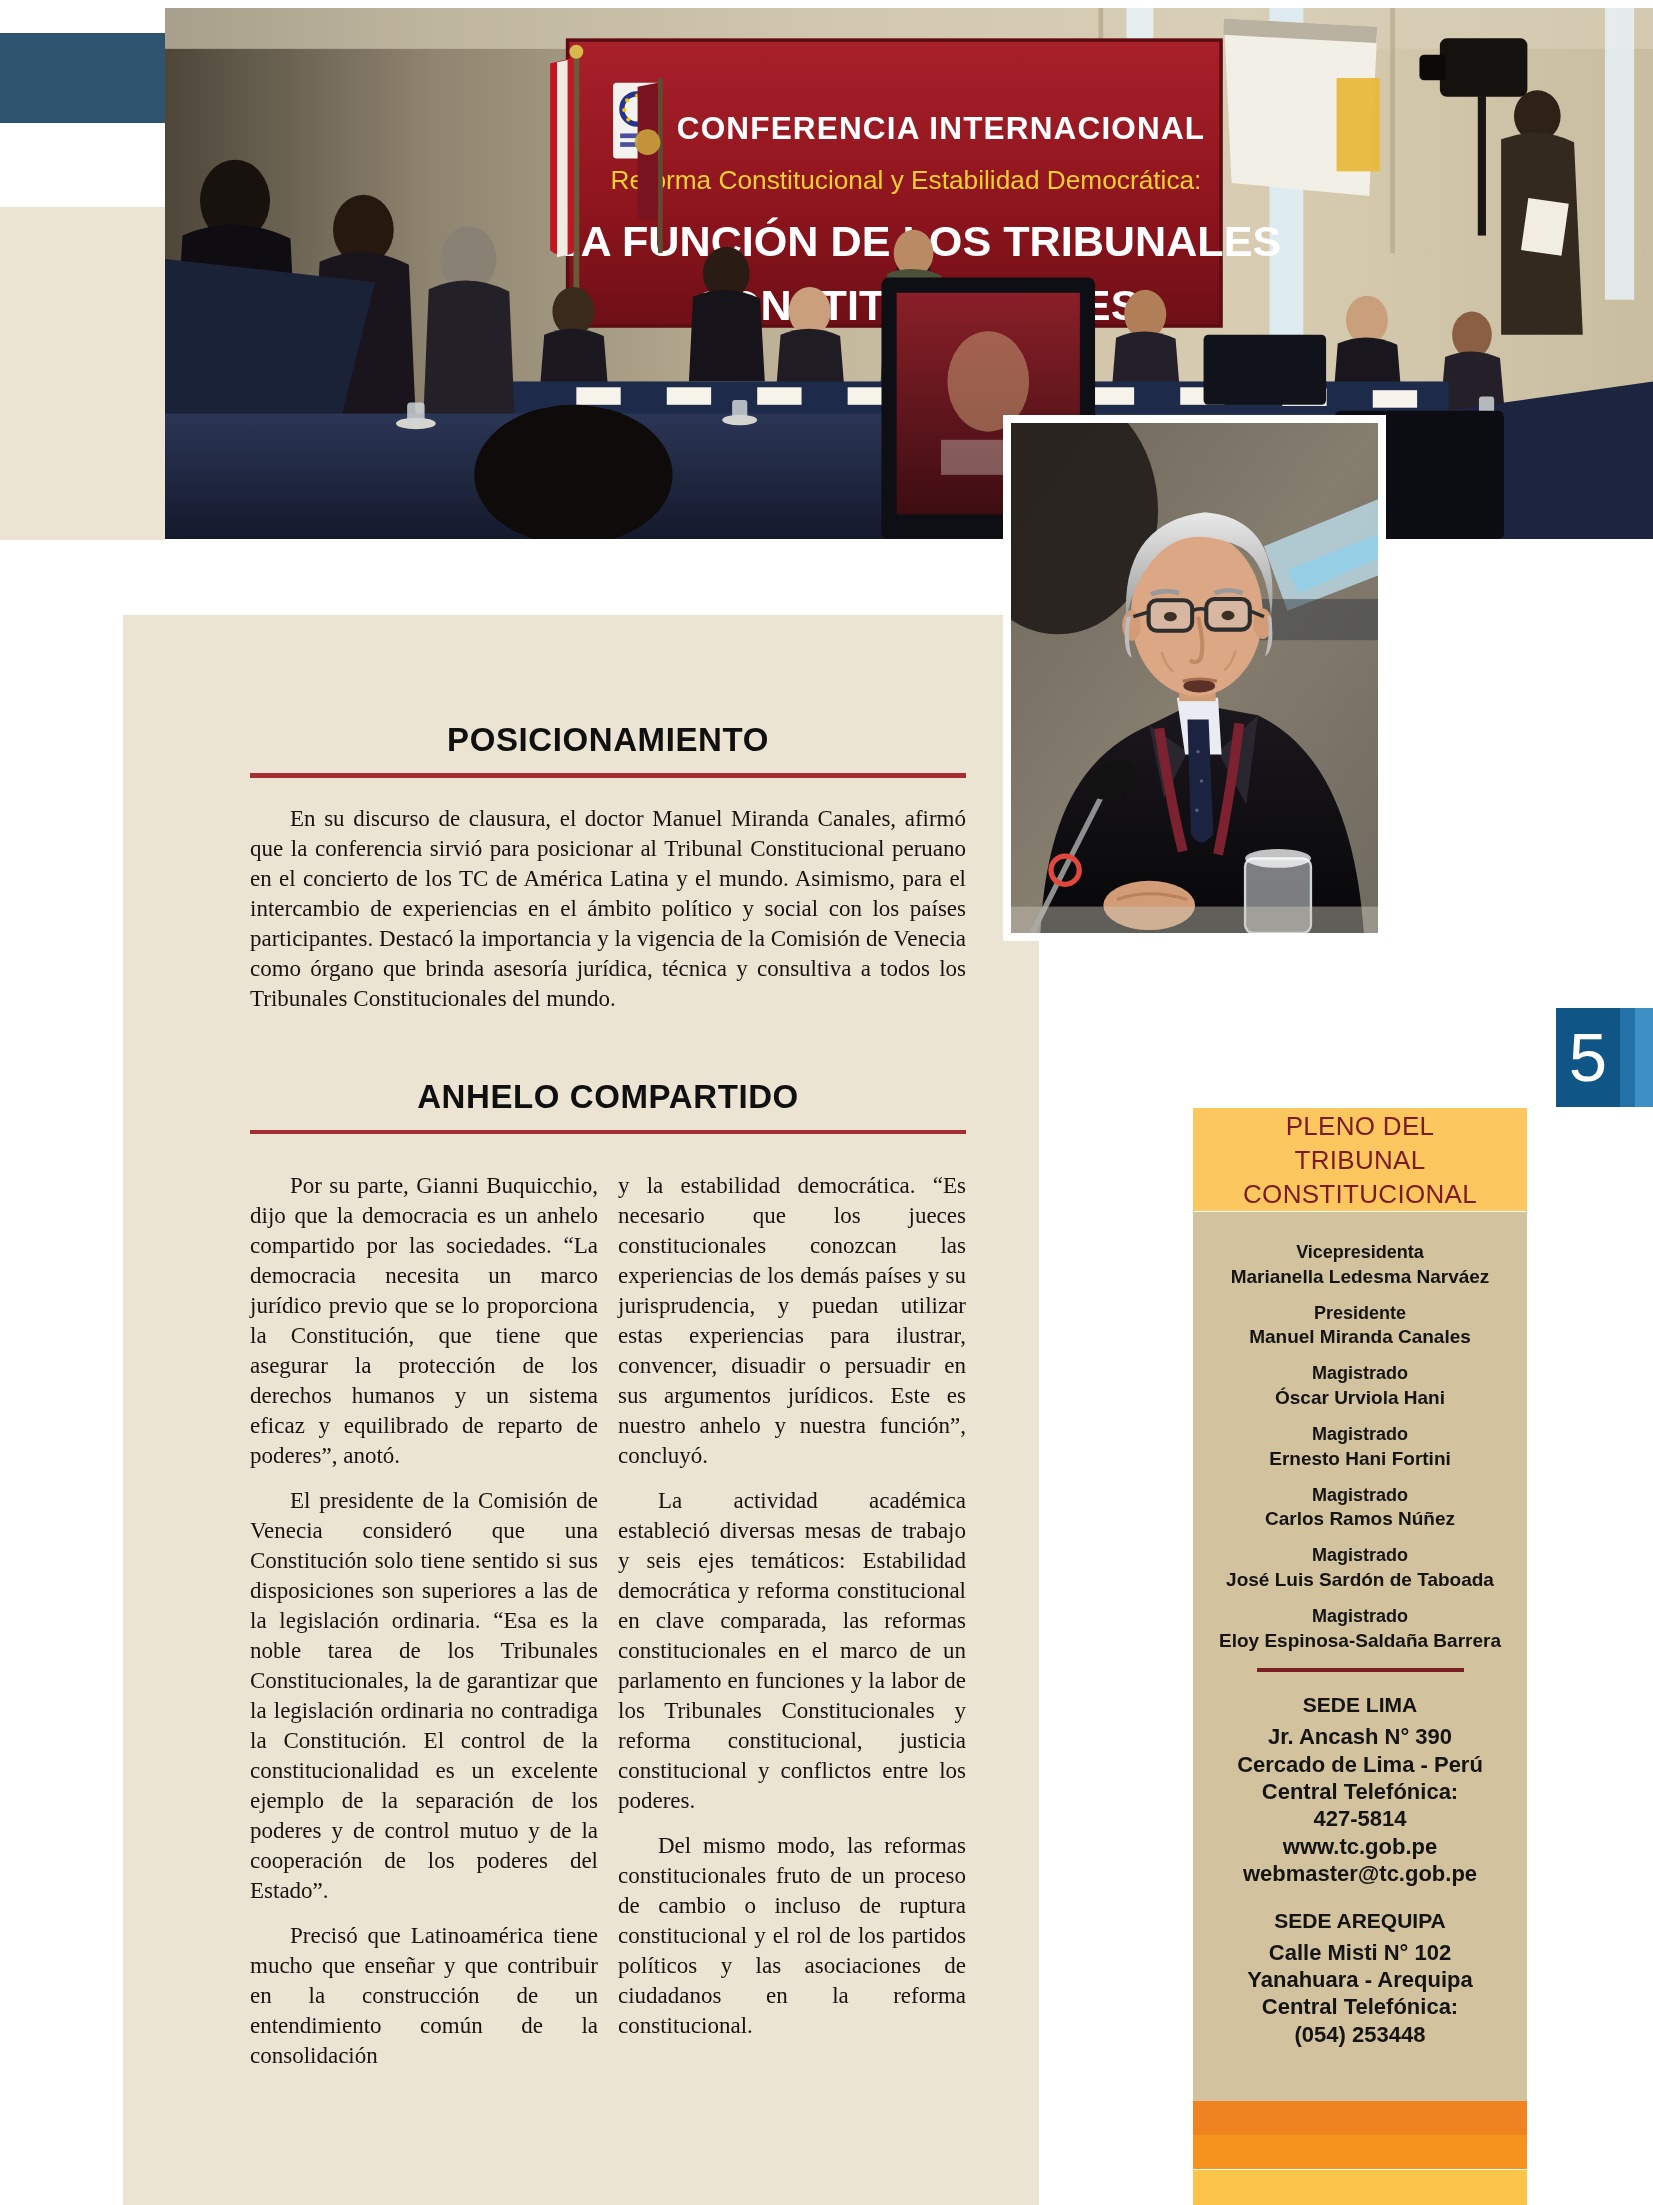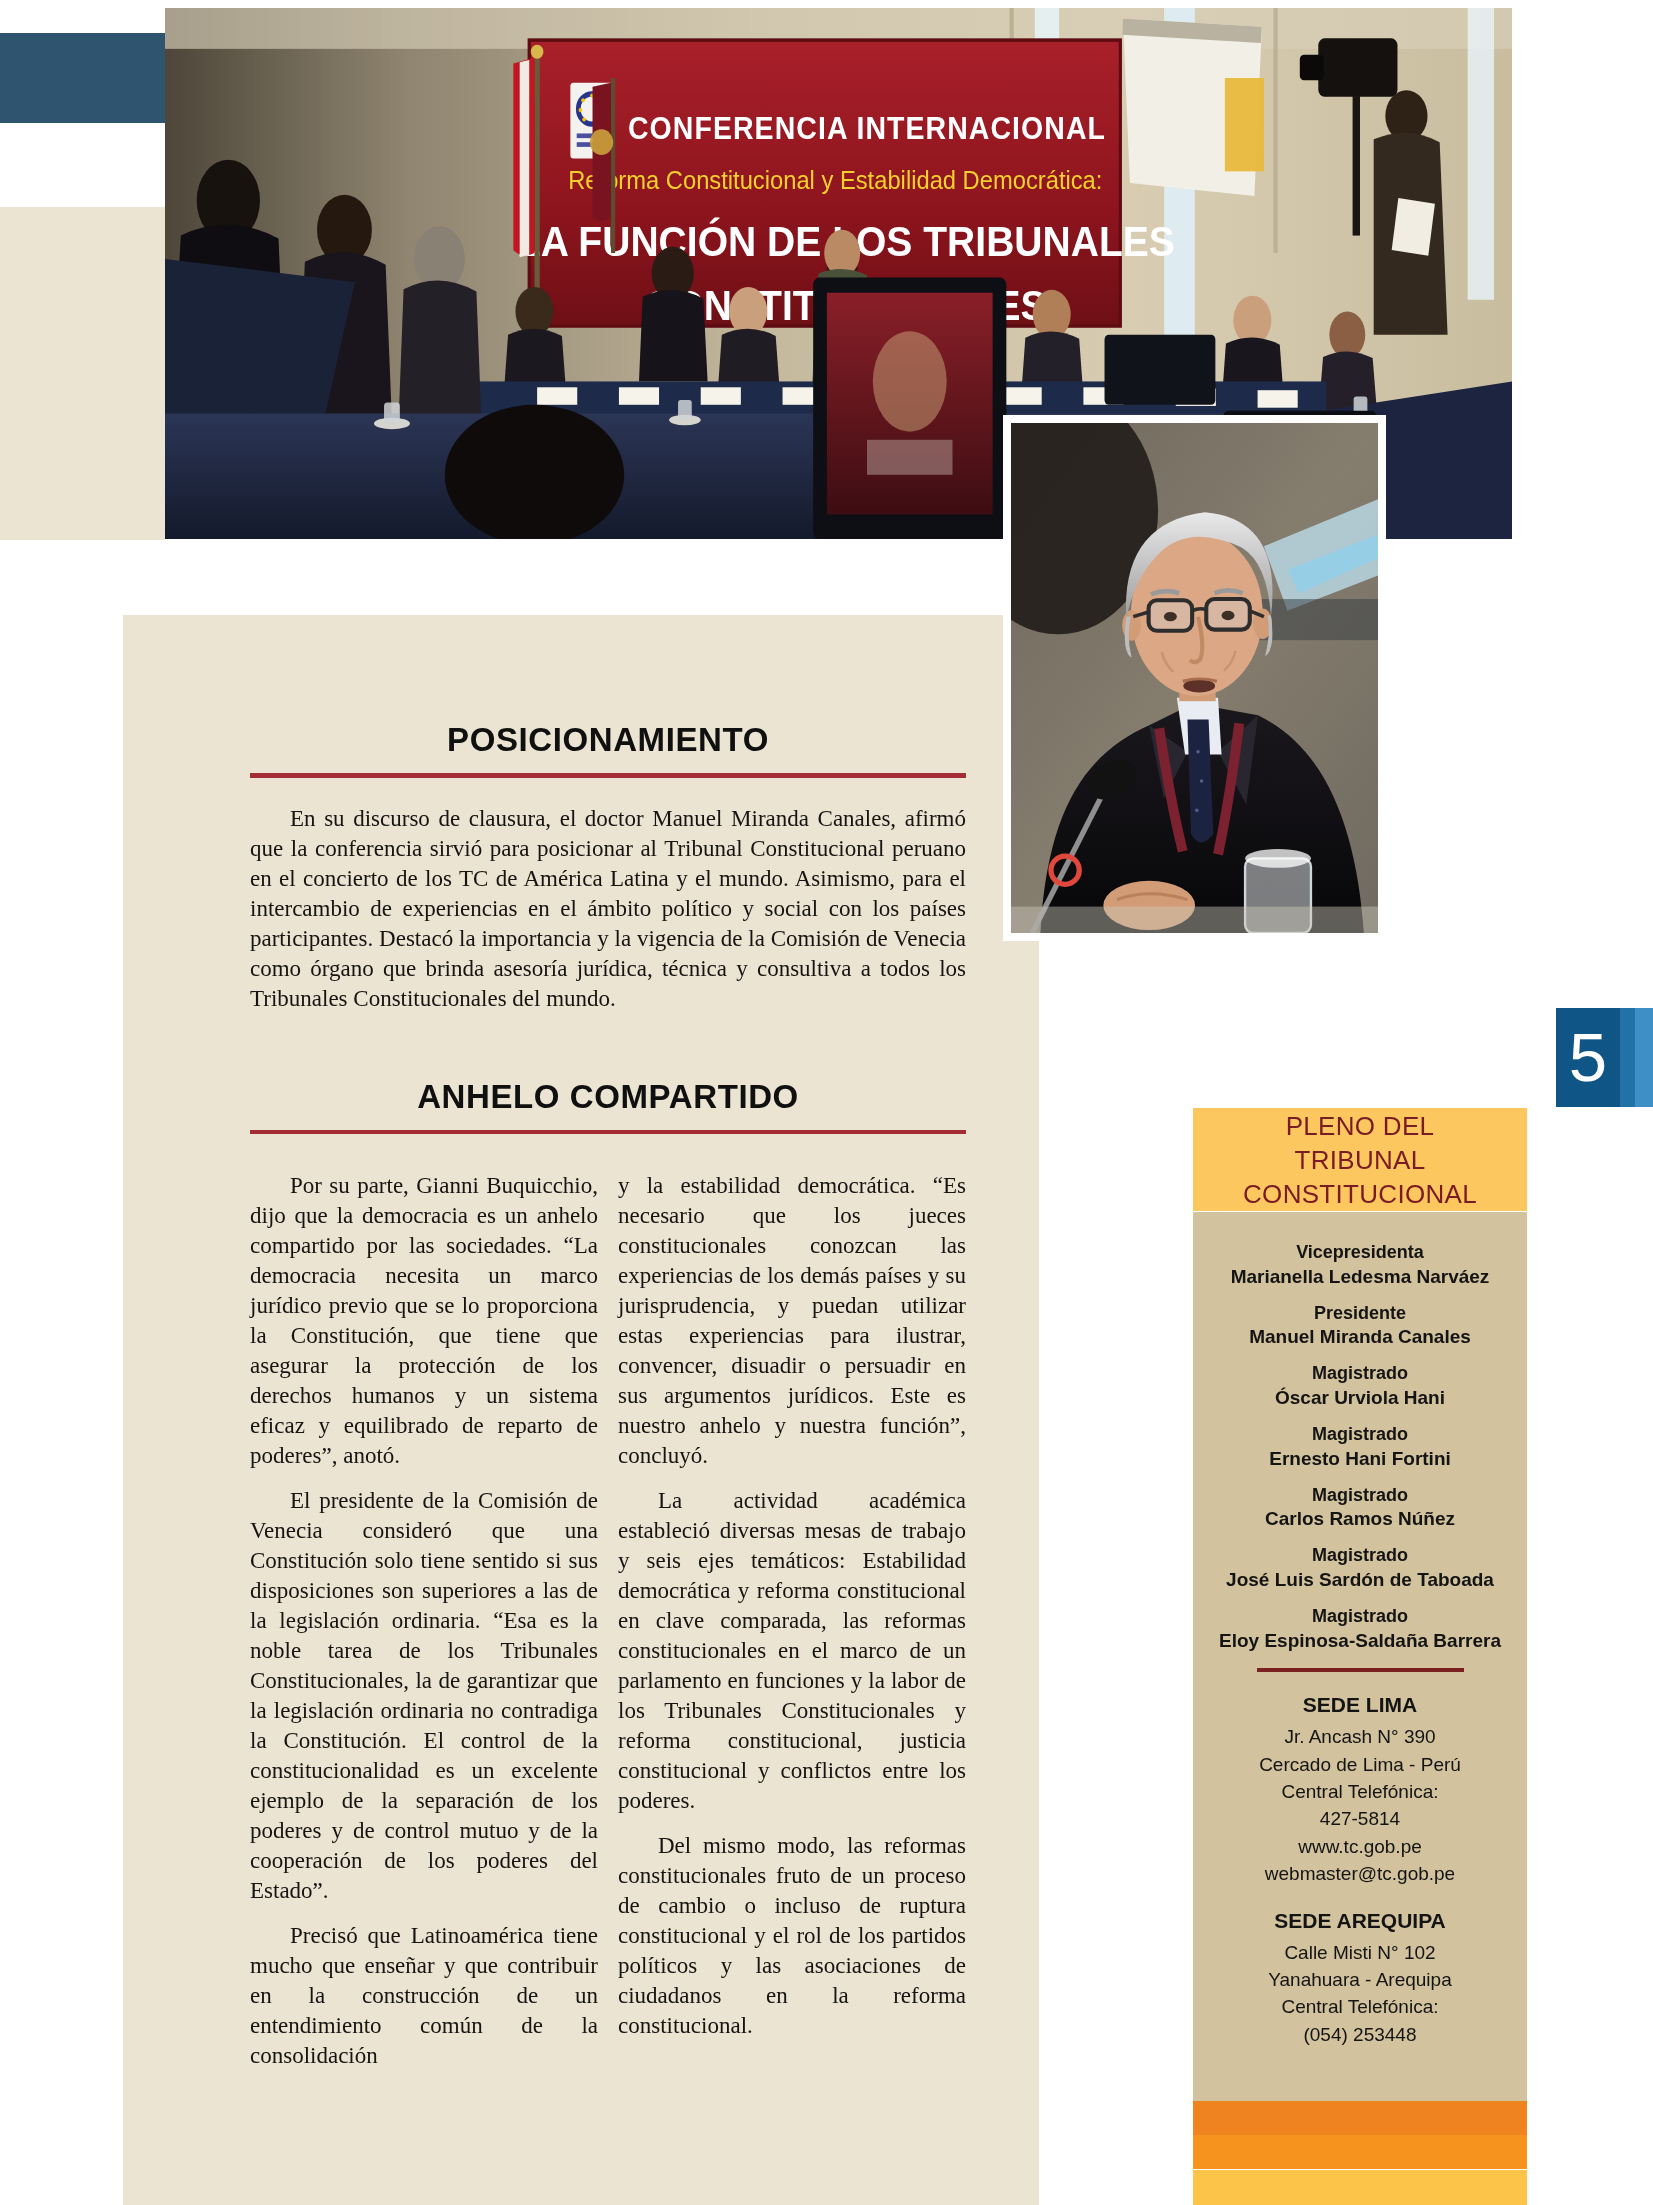--- a/index.html
+++ b/index.html
@@ -5,21 +5,21 @@
   html,body{margin:0;padding:0;background:#ffffff;}
   .page{position:relative;width:1654px;height:2205px;background:#ffffff;overflow:hidden;
         font-family:"Liberation Sans",sans-serif;}
   .abs{position:absolute;}
 
   
   .navy-box{left:0;top:33px;width:165px;height:90px;background:#2E5470;}
   .left-beige{left:0;top:207px;width:165px;height:333px;background:#EBE4D3;}
 
   
-  .main-photo{left:165px;top:8.2px;width:1347px;height:531px;overflow:hidden;background:#8f8672;}
+  .main-photo{left:165px;top:8.2px;width:1489px;height:531px;overflow:hidden;background:#8f8672;}
   .main-photo svg{display:block;width:100%;height:100%;}
 
   
   .inset-photo{left:1003px;top:415px;width:383px;height:526px;background:#ffffff;
                border:8.8px solid #ffffff;box-sizing:border-box;z-index:6;}
   .inset-photo svg{display:block;width:100%;height:100%;}
 
   
   .panel{left:123px;top:615px;width:916px;height:1590px;background:#EBE4D3;z-index:2;}
   .panel-inner{padding:106px 73px 0 79px;margin-left:48px;}
@@ -47,21 +47,21 @@
              display:flex;flex-direction:column;align-items:center;justify-content:center;}
   .sb-header div{font-weight:normal;font-size:26px;line-height:34px;color:#7B1B26;
                  letter-spacing:0.3px;text-align:center;}
   .sb-body{left:1193px;top:1212px;width:334px;height:889px;background:#D2C29D;
            text-align:center;color:#141414;box-sizing:border-box;padding-top:28px;overflow:hidden;}
   .entry{margin-bottom:11.7px;}
   .entry .role{font-weight:bold;font-size:18px;line-height:24.5px;}
   .entry .name{font-weight:bold;font-size:19px;line-height:24.5px;}
   .sb-divider{width:207px;height:4.1px;background:#7B2020;margin:15px auto 0 auto;}
   .sede-title{font-weight:bold;font-size:21px;line-height:23px;margin-top:21px;margin-bottom:7px;}
-  .sede-line{font-weight:normal;font-size:19px;line-height:27.4px;}
+  .sede-line{font-weight:bold;font-size:22px;line-height:27.4px;}
   .bar1{left:1193px;top:2101px;width:334px;height:34px;background:#EE8320;}
   .bar2{left:1193px;top:2135px;width:334px;height:34px;background:#F6921E;}
   .bar3{left:1193px;top:2170px;width:334px;height:36px;background:#FCC549;}
 </style>
 </head>
 <body>
 
 <div class="page">
 
   <div class="abs navy-box"></div>

